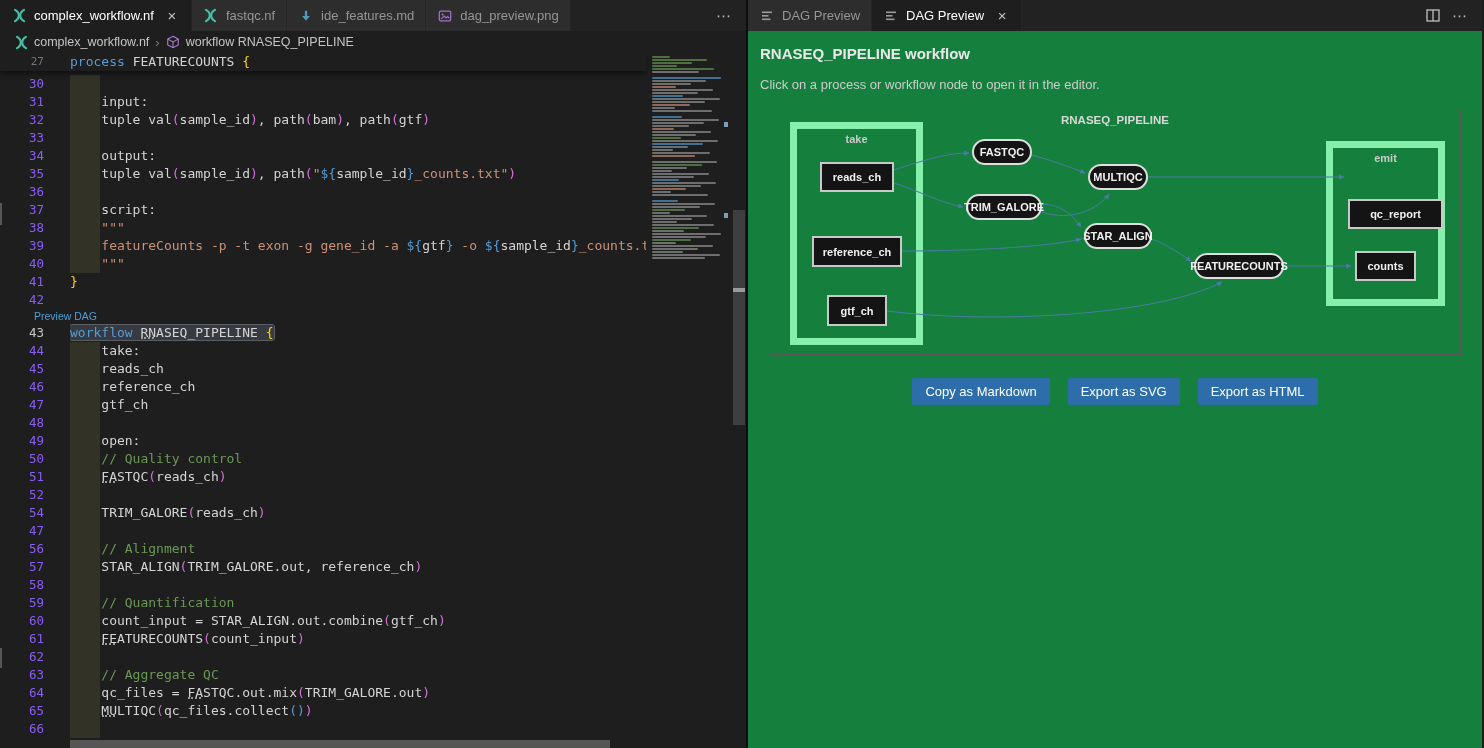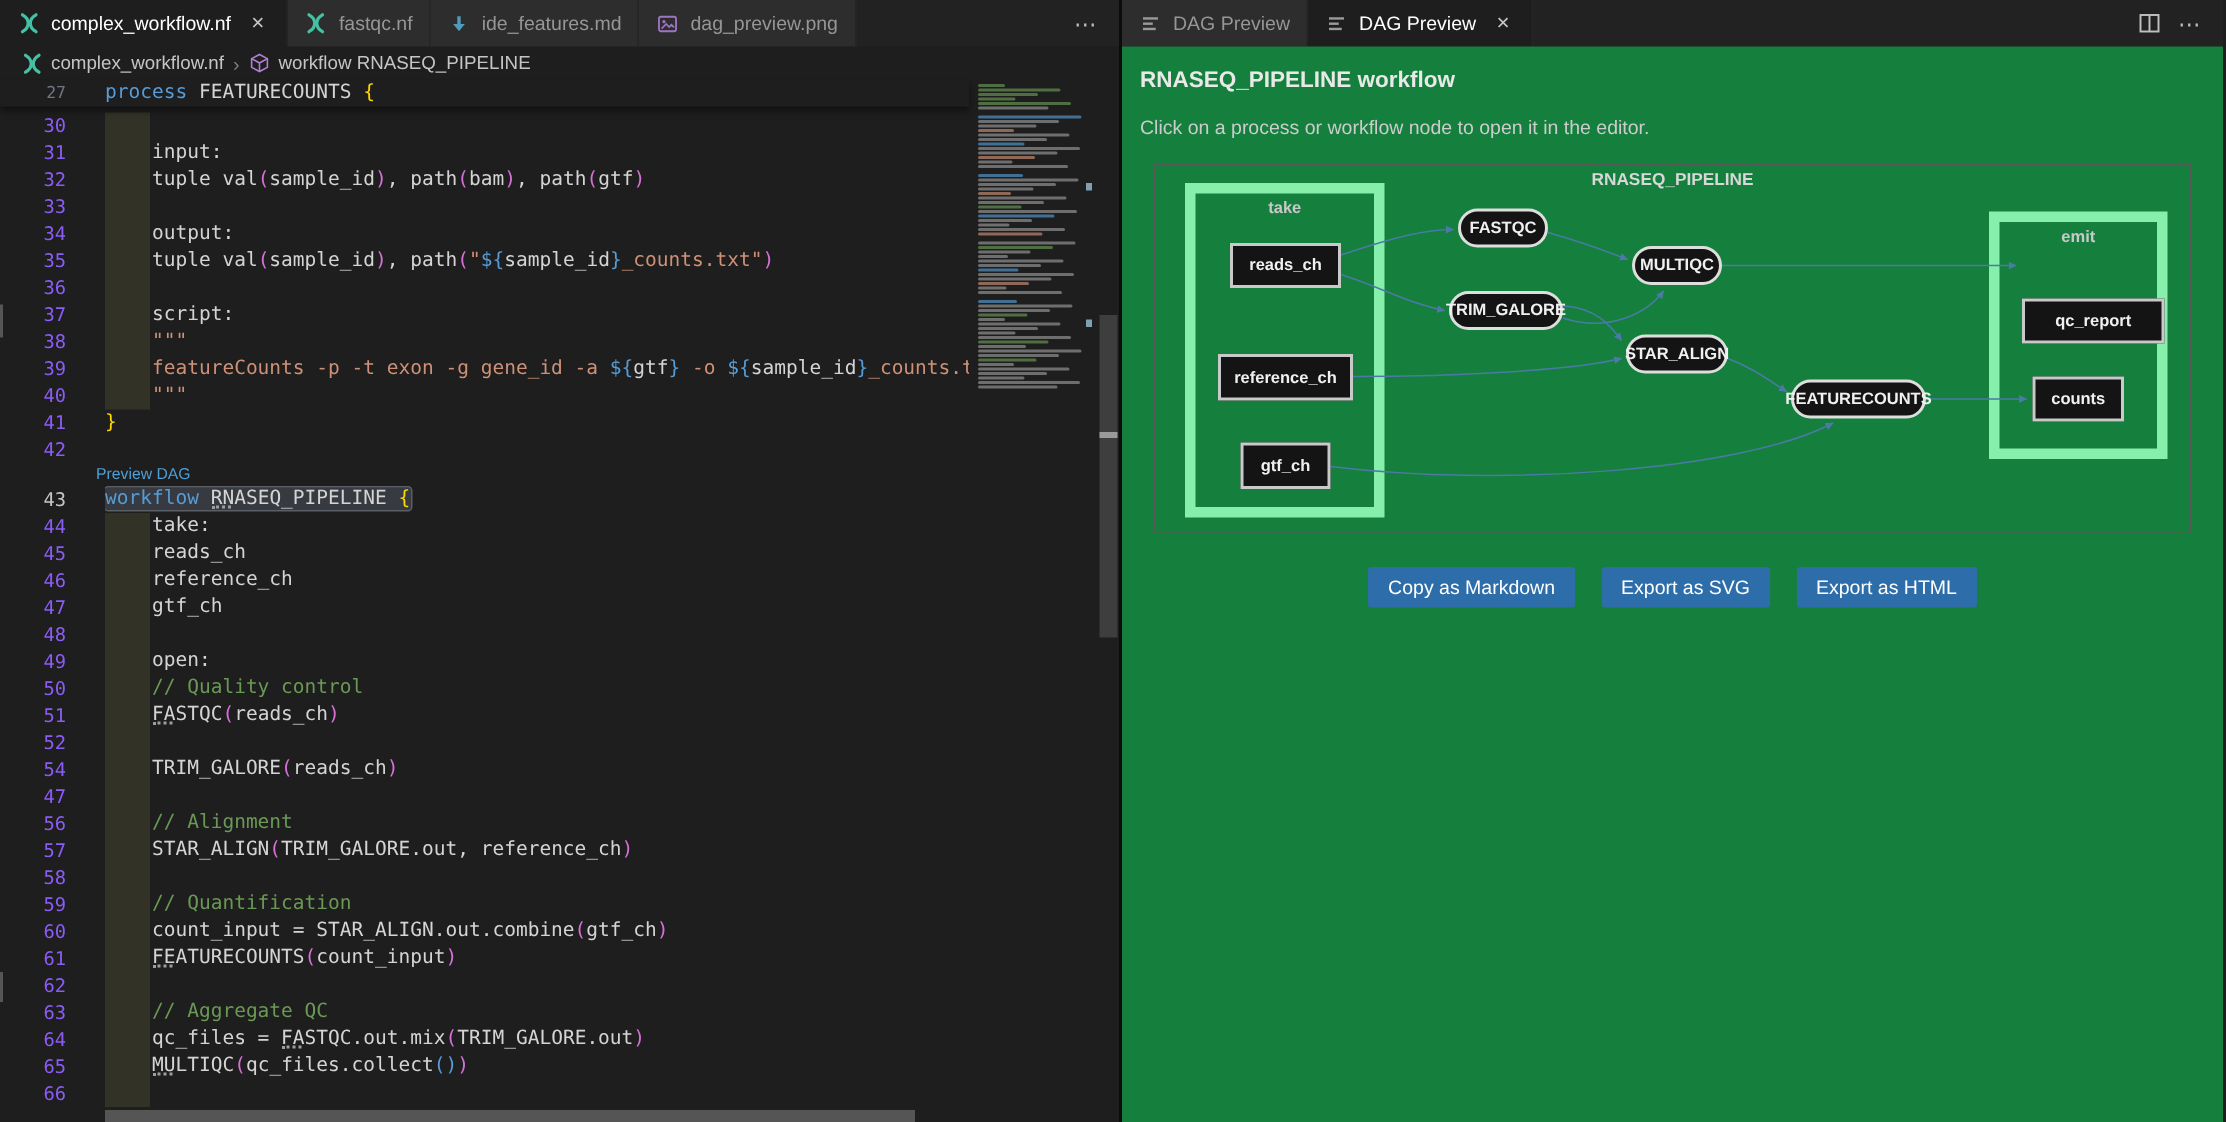--- a/index.html
+++ b/index.html
@@ -23,21 +23,21 @@
   .breadcrumb .sep{color:#7e7e7e;font-size:13px;margin:0 1px;}
   .bicon{width:15px;height:15px;display:inline-flex;align-items:center;justify-content:center;}
   
   .editor{position:absolute;top:53px;left:0;right:0;bottom:0;background:#1e1e1e;overflow:hidden;font-family:"DejaVu Sans Mono",monospace;}
   .rows{position:absolute;top:22px;left:0;right:100px;}
   .row{position:relative;height:18px;line-height:18px;white-space:pre;}
   .row .num{position:absolute;left:0;width:44px;text-align:right;color:#8b5cf6;font-size:12.5px;}
   .row.cur .num{color:#c6c6c6;}
   .row .code{position:absolute;left:70px;right:0;font-size:13px;color:#d4d4d4;overflow:hidden;}
   .row .band, .sticky .band{position:absolute;left:70px;width:30px;top:0;bottom:0;background:rgba(195,185,95,0.13);}
-  .lensrow{position:relative;height:15px;line-height:15px;padding-left:64px;font-size:10.5px;color:#4d9fd6;font-family:"Liberation Sans",sans-serif;cursor:pointer;}
+  .lensrow{position:relative;height:15px;line-height:15px;padding-left:34px;font-size:10.5px;color:#4d9fd6;font-family:"Liberation Sans",sans-serif;cursor:pointer;}
   .tk.p{color:#d4d4d4;} .tk.k{color:#569cd6;} .tk.s{color:#ce9178;} .tk.c{color:#6a9955;}
   .tk.b{color:#ffd700;} .tk.m{color:#d670d6;} .tk.i{color:#569cd6;}
   .tk.d{position:relative;}
   .tk.d::after{content:"";position:absolute;left:1px;bottom:1px;width:13px;border-bottom:2px dotted #9d9d9d;}
   .selwrap{background:#373b41;outline:1px solid #5a5f66;border-radius:2px;}
   .sticky{position:absolute;top:0;left:0;right:100px;height:18px;line-height:18px;background:#1e1e1e;box-shadow:0 3px 5px rgba(0,0,0,0.45);white-space:pre;z-index:5;}
   .sticky .num{position:absolute;left:0;width:44px;text-align:right;color:#6e7681;font-size:11px;}
   .sticky .code{position:absolute;left:70px;right:0;font-size:13px;}
   
   .minimap{position:absolute;top:2px;right:17px;width:81px;bottom:10px;overflow:hidden;}

